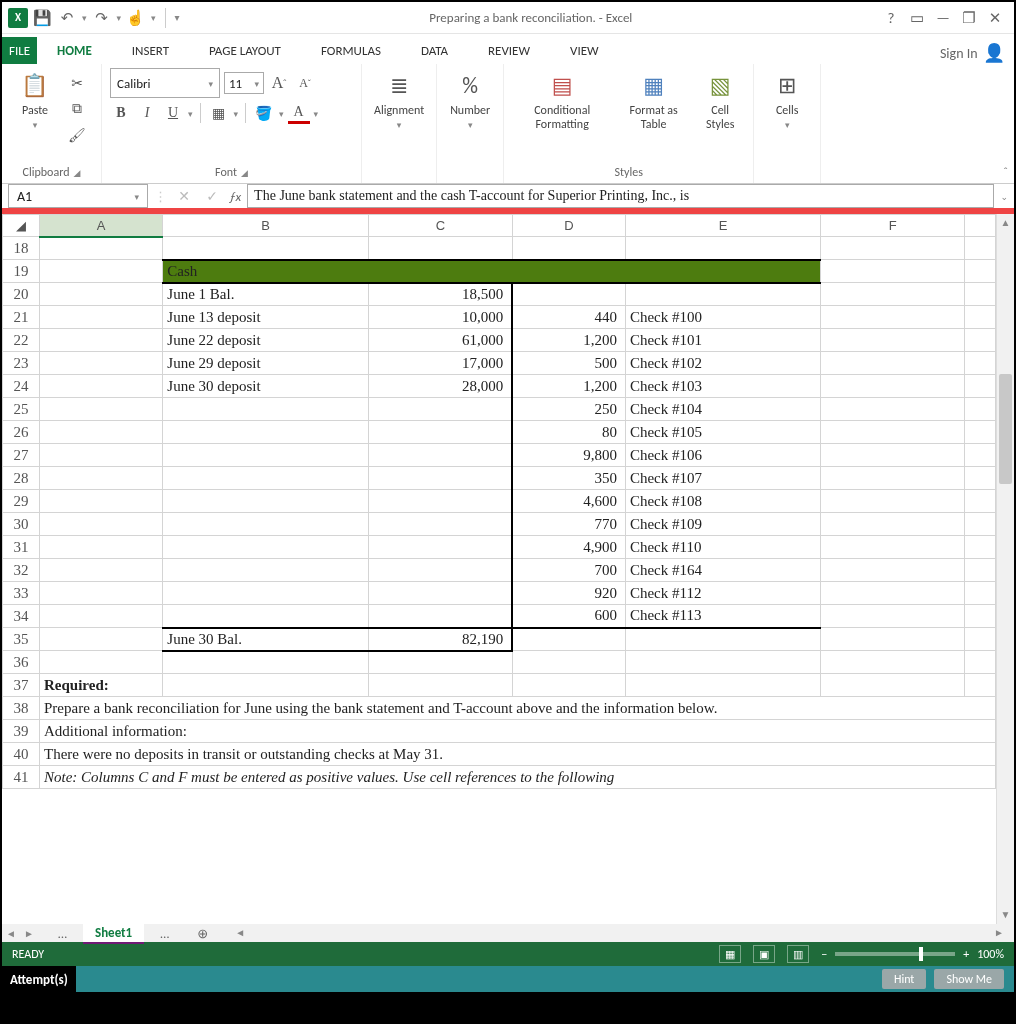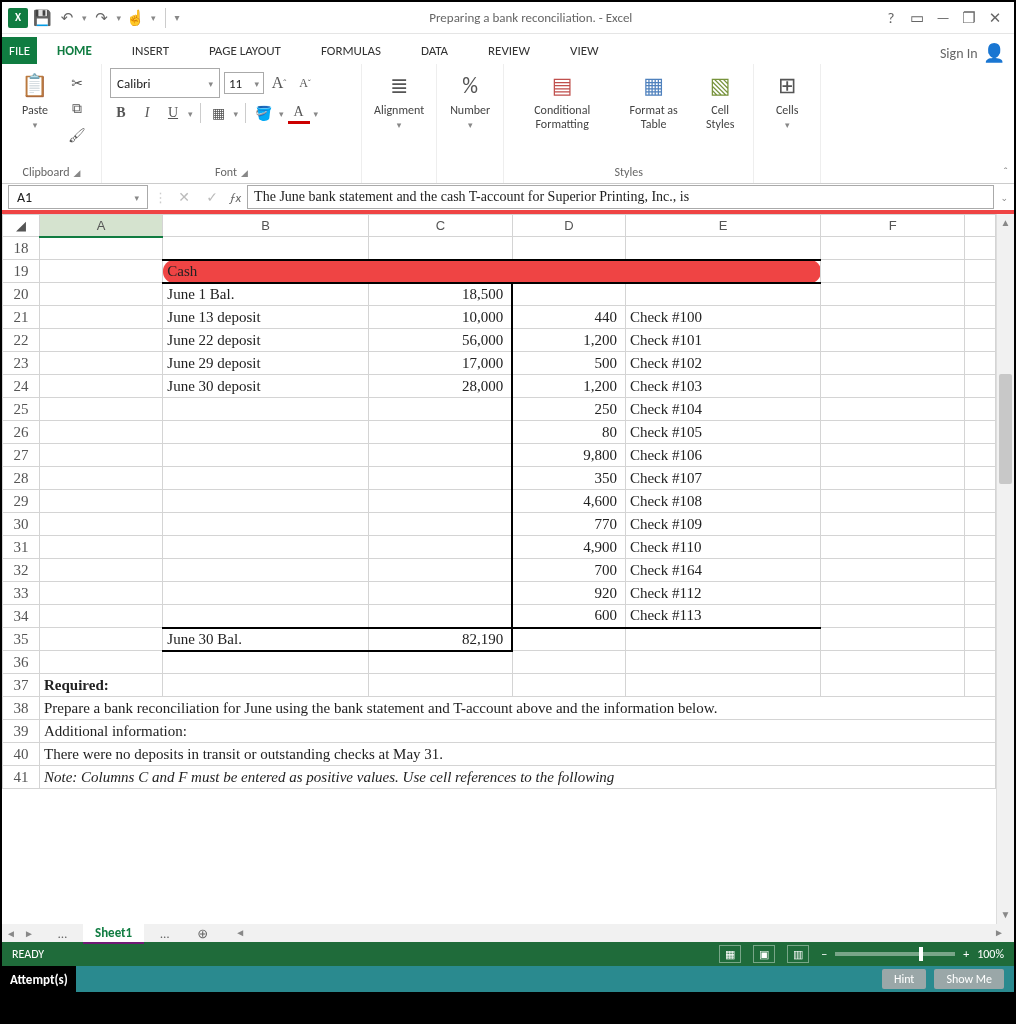--- a/index.html
+++ b/index.html
@@ -38,41 +38,41 @@
   .fontbox { width:110px; height:22px; border:1px solid #aaa; padding:14px 6px; font-size:13px;
              display:flex; align-items:center; justify-content:space-between; background:#fff; }
   .sizebox { width:40px; height:22px; border:1px solid #aaa; padding:0 4px; font-size:13px;
              display:flex; align-items:center; justify-content:space-between; background:#fff;}
   .stackv { display:flex; flex-direction:column; gap:4px; }
   .stackh { display:flex; gap:4px; align-items:center; }
   .minibtn { width:22px; height:22px; display:flex; align-items:center; justify-content:center;
              color:#555; font-size:14px; cursor:pointer; font-family:"Times New Roman",serif; }
   .collapse { position:absolute; right:6px; bottom:4px; color:#888; font-size:12px; cursor:pointer;}
 
-  .fbar { height:30px; display:flex; align-items:center; border-bottom:4px solid #ef4444;
+  .fbar { height:30px; display:flex; align-items:center; border-bottom:6px solid #ef4444;
           padding:0 6px; gap:6px; }
   .namebox { width:140px; height:24px; border:1px solid #aaa; padding:0 8px; font-size:14px;
              display:flex; align-items:center; justify-content:space-between; background:#fff; }
   .fx { font-style:italic; color:#666; font-size:13px; }
   .formula { flex:1; height:24px; border:1px solid #aaa; padding:0 6px; font-size:14px;
              display:flex; align-items:center; font-family:"Times New Roman",serif; }
 
   .sheet { flex:1; overflow:hidden; position:relative; background:#fff; display:flex; }
   .gridwrap { flex:1; overflow:hidden; }
   table.grid { border-collapse:collapse; width:100%; table-layout:fixed; }
   .grid th, .grid td { border:1px solid #d4d4d4; height:23px; text-align:left;
                         padding:0 4px; font-size:15px; font-family:"Times New Roman",serif;
                         white-space:nowrap; }
   .grid thead th { background:#fff; font-weight:normal; text-align:center; color:#555;
                    font-family:"Segoe UI",Arial; font-size:13px; height:22px; }
   .rowh { background:#fff; text-align:center !important; color:#555; font-family:"Segoe UI",Arial;
           font-size:13px; width:36px; }
   thead th.selcol { background:#d5e3cf; border-bottom:2px solid #107c41; }
   .corner { background:#f3f3f3; }
-  .cash-hdr { background:#ef4444; text-align:right; font-weight:normal;border-radius:11px; }
+  .cash-hdr { background:#4d7c0f; text-align:right; font-weight:normal; }
   .r { text-align:right !important; padding-right:8px !important; }
   .bt { border-top:2px solid #000 !important; }
   .bb { border-bottom:2px solid #000 !important; }
   .br { border-right:2px solid #000 !important; }
   .bold { font-weight:bold; }
   .ital { font-style:italic; }
 
   .vscroll { width:18px; background:#f1f1f1; border-left:1px solid #ddd; position:relative; }
   .vthumb { position:absolute; left:2px; right:2px; height:110px; top:160px; background:#c8c8c8;
             border-radius:2px; }
@@ -339,21 +339,21 @@
               <td class="r br">10,000</td>
               <td class="r">440</td>
               <td>Check #100</td>
               <td></td>
               <td></td>
             </tr>
             <tr>
               <td class="rowh">22</td>
               <td></td>
               <td>June 22 deposit</td>
-              <td class="r br">56,000</td>
+              <td class="r br">61,000</td>
               <td class="r">1,200</td>
               <td>Check #101</td>
               <td></td>
               <td></td>
             </tr>
             <tr>
               <td class="rowh">23</td>
               <td></td>
               <td>June 29 deposit</td>
               <td class="r br">17,000</td>

